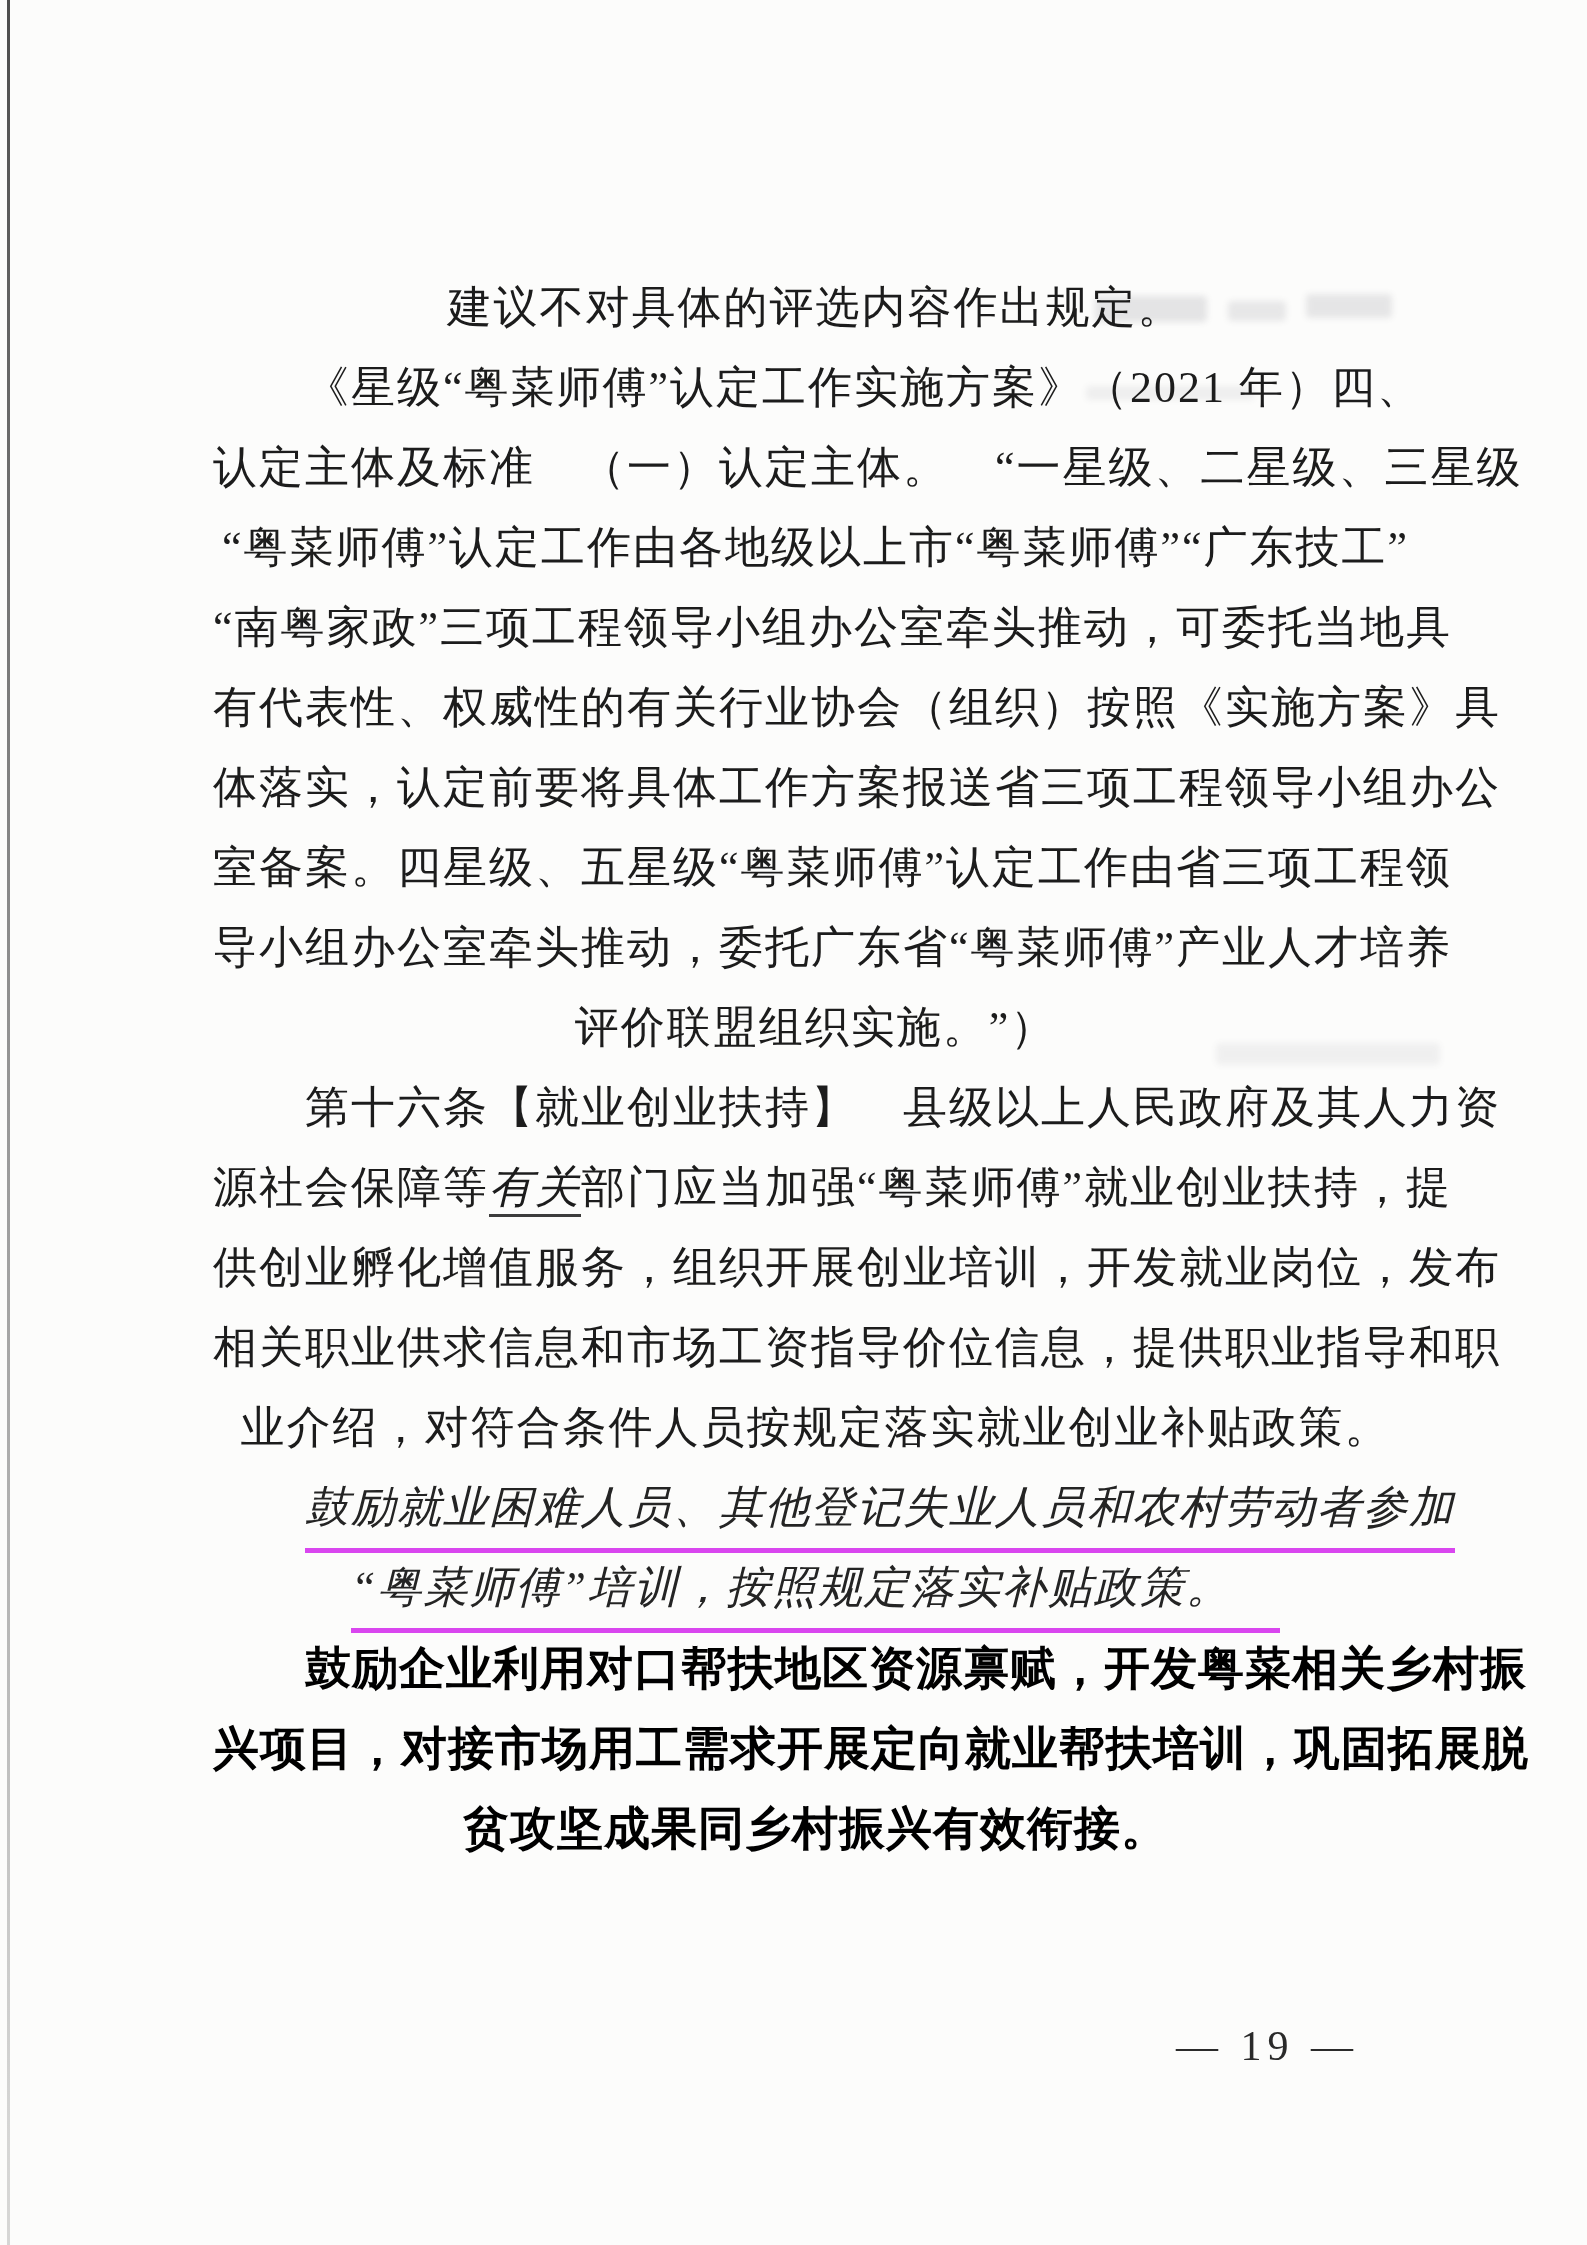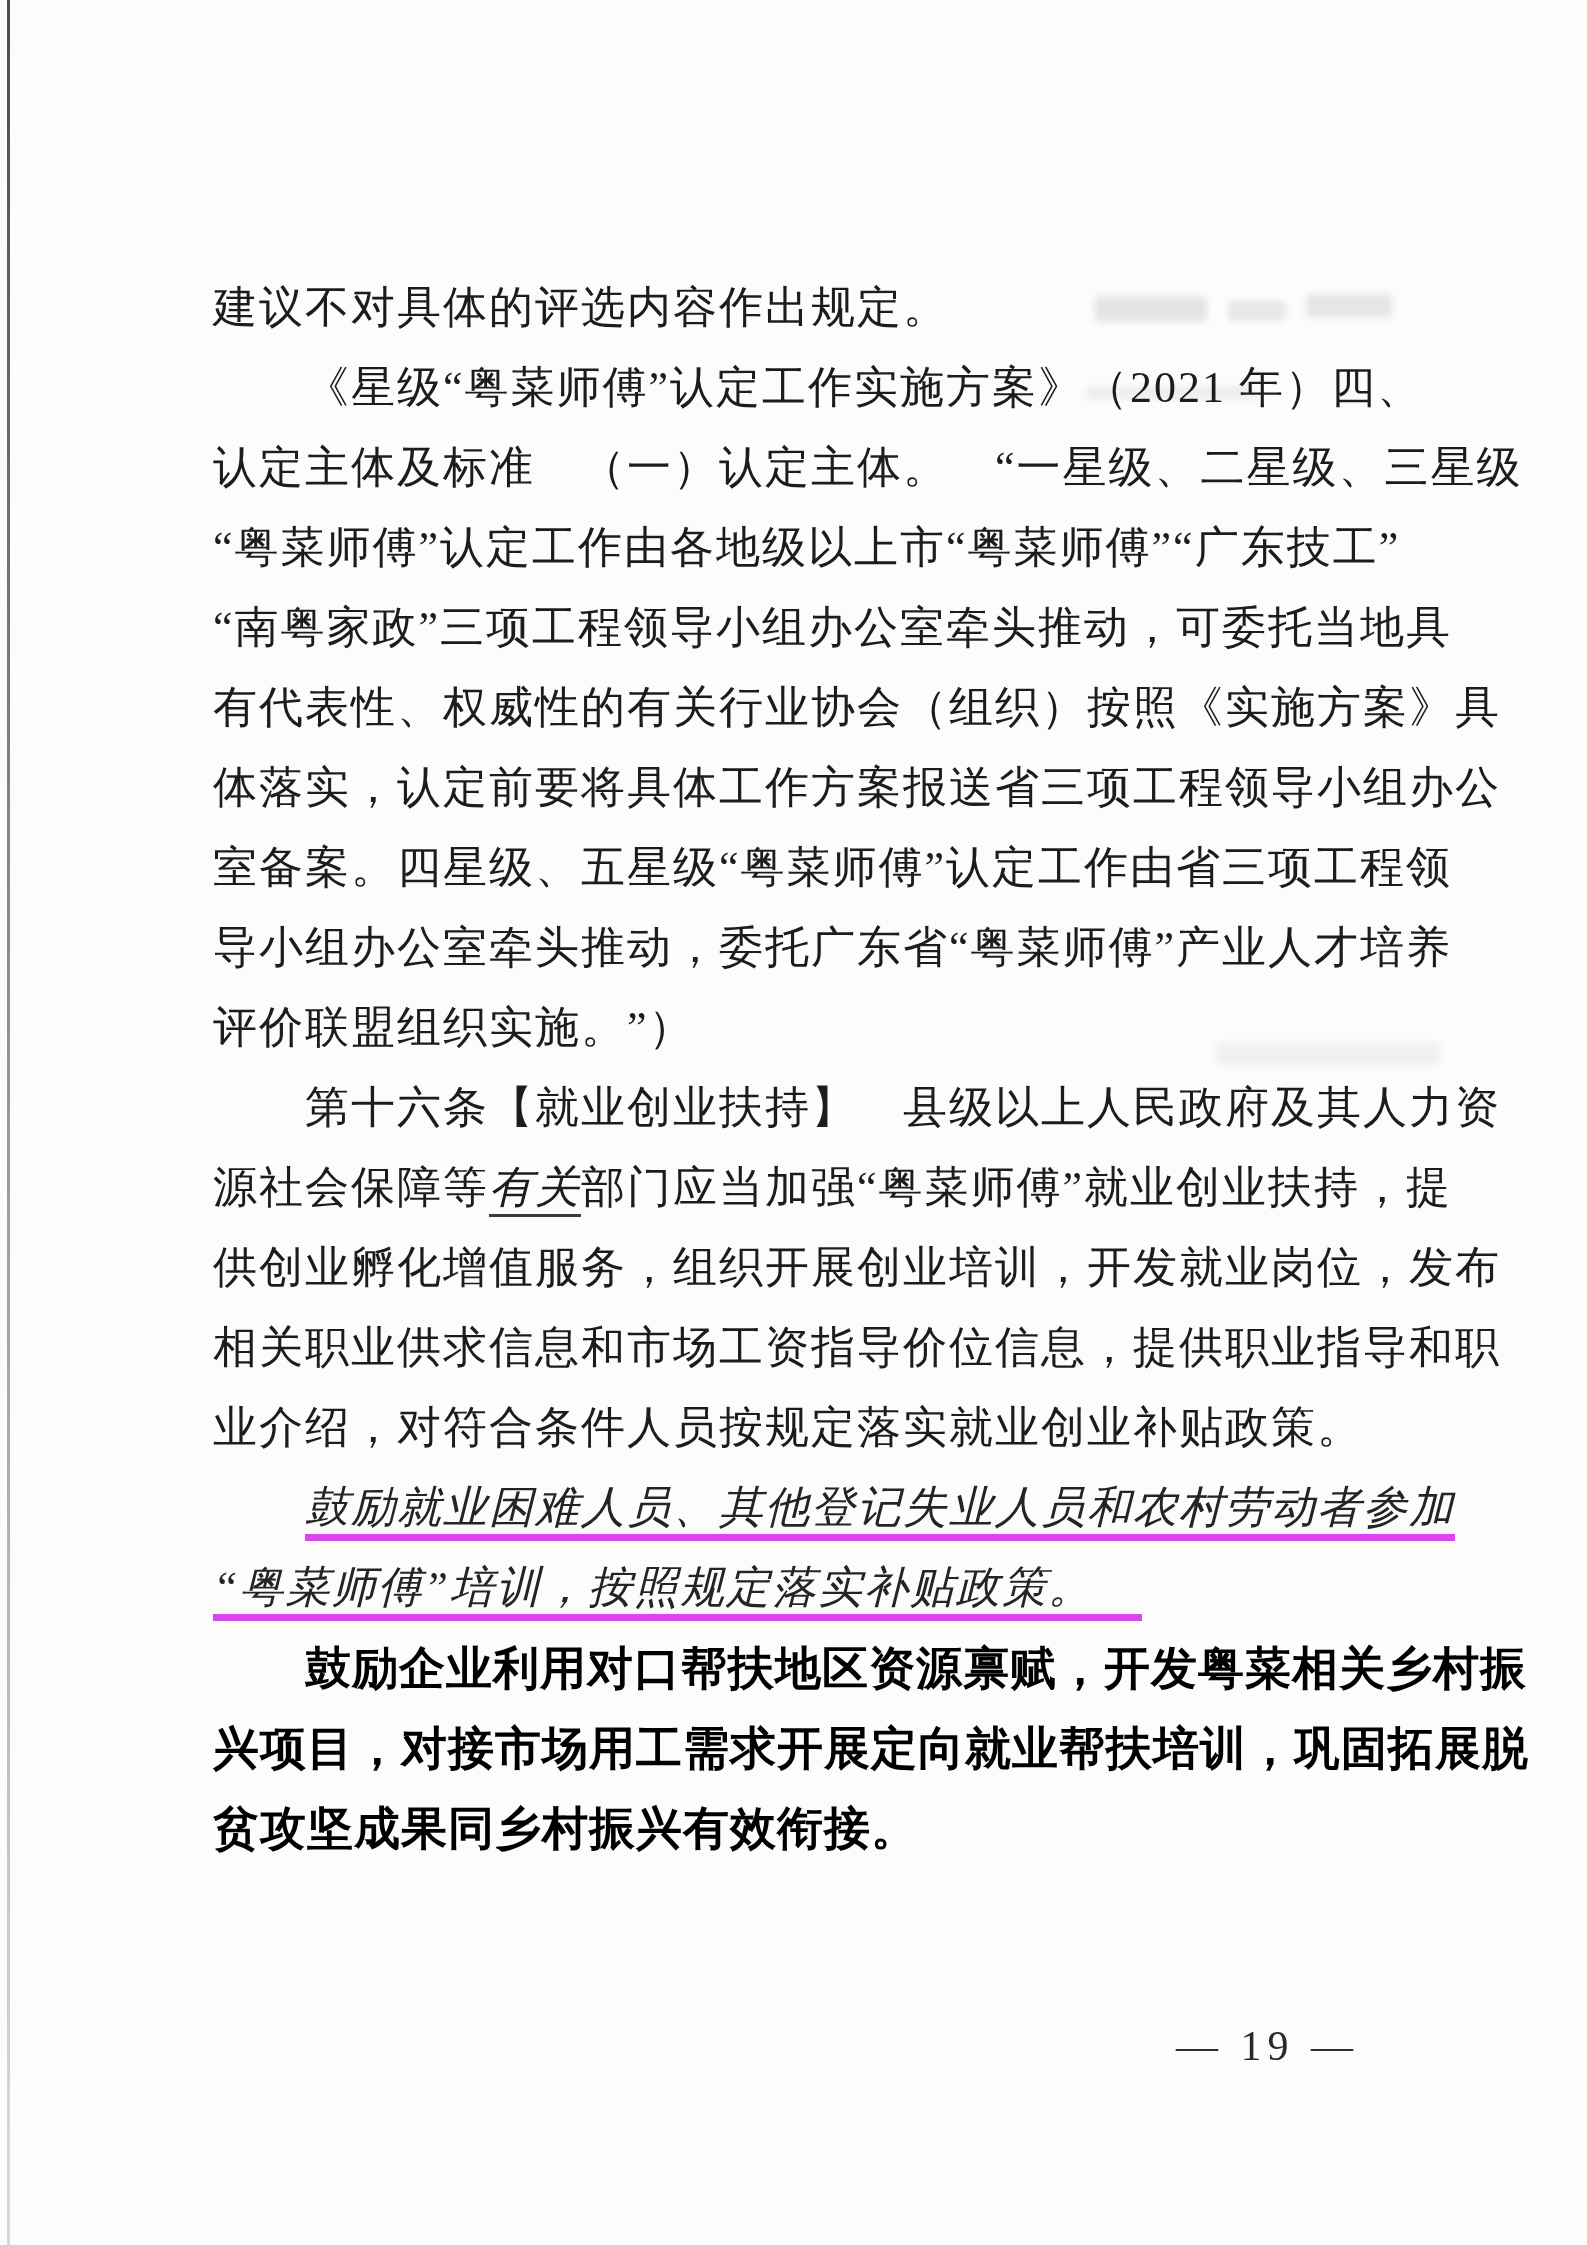--- a/index.html
+++ b/index.html
@@ -17,33 +17,34 @@
     position: absolute;
     left: 7px; top: 0;
     width: 3px; height: 100%;
     background: linear-gradient(#2e2e2e, #8f8f8f 55%, #cfcfce 95%);
     opacity: .85;
   }
   .text-block {
     position: absolute;
     left: 213px; top: 268px;
     width: 1205px;
+    text-align: center;
   }
   .line {
     height: 80px;
     line-height: 80px;
     font-size: 44px;
     letter-spacing: 2px;
     white-space: nowrap;
   }
   .indent { text-indent: 92px; }
   .italic { font-style: italic; color: #242424; }
   .uline {
-    border-bottom: 7px solid #d946ef;
-    padding-bottom: 2px;
+    border-bottom: 5px solid #d946ef;
+    padding-bottom: 16px;
   }
   .pad-end { padding-right: 48px; margin-top: 48px; }
   .u-term {
     font-style: italic;
     border-bottom: 3px solid #3c3c3c;
     padding-bottom: 2px;
   }
   .bold {
     font-family: Liberation Sans, sans-serif;
     font-weight: 700;

